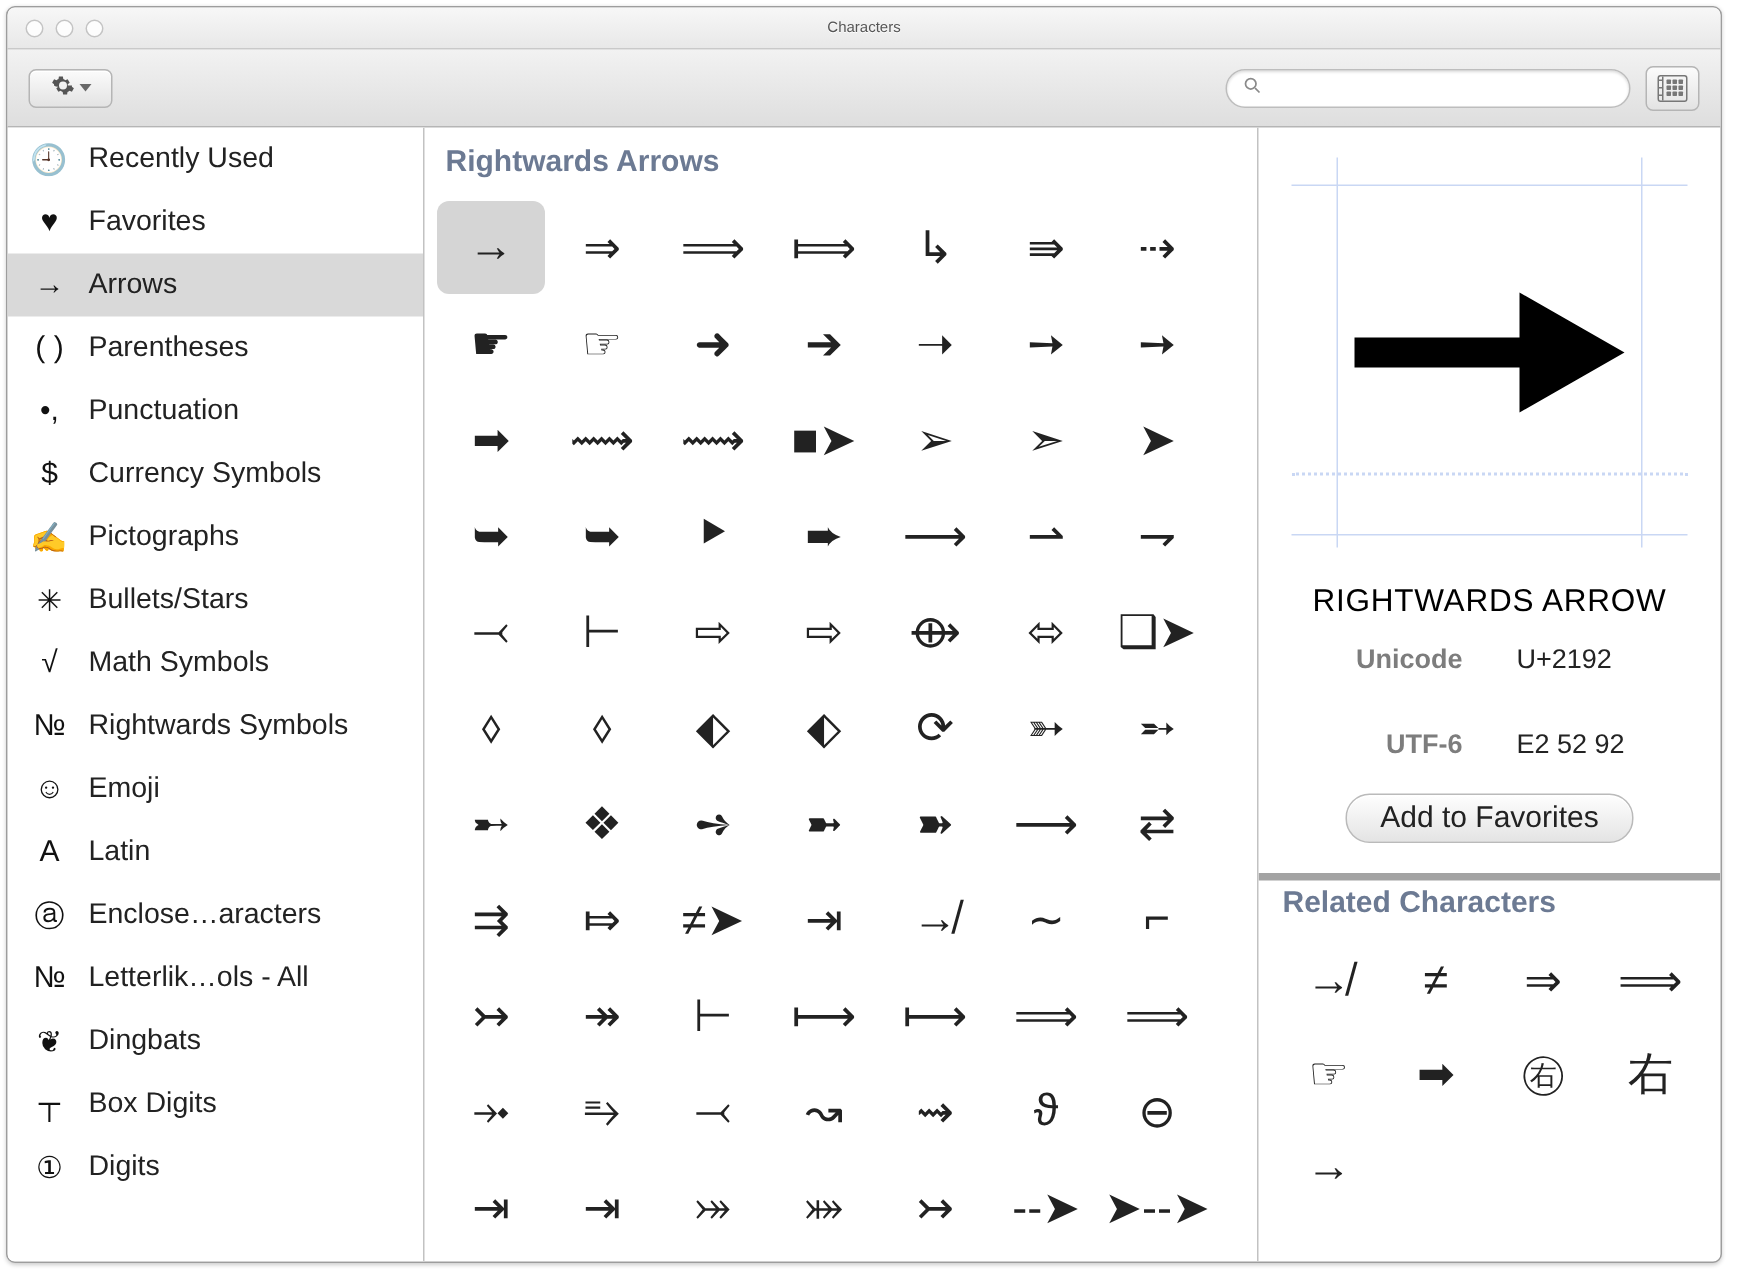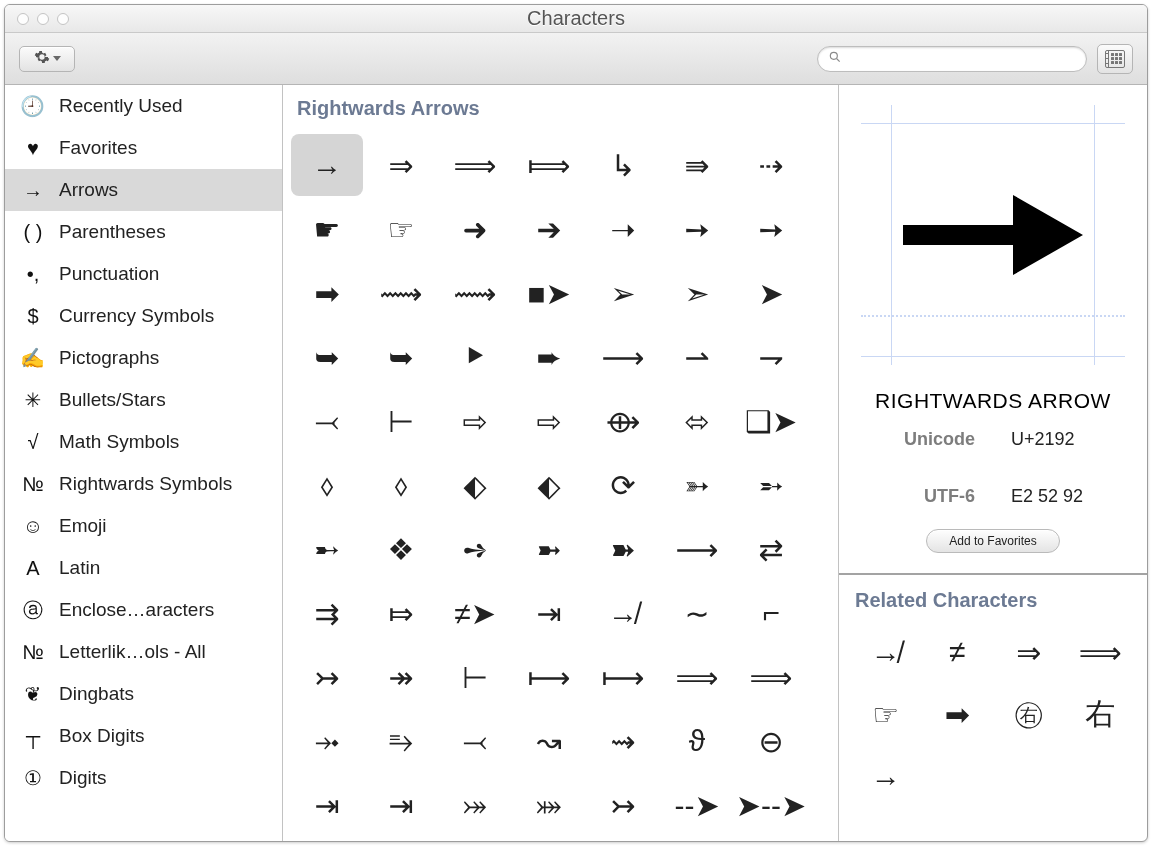--- a/index.html
+++ b/index.html
@@ -4,21 +4,21 @@
 <style>
   * { box-sizing: border-box; }
   html, body { margin: 0; padding: 0; }
   body { font-family: "Lucida Grande", "Helvetica Neue", Arial, sans-serif; font-size: 14px; color: #222; background: #fff; width: 1160px; height: 854px; overflow: hidden; }
 
   .window { width: 1144px; height: 838px; margin: 4px; border: 1px solid #9d9d9d; border-radius: 6px; overflow: hidden; display: flex; flex-direction: column; background: #fff; box-shadow: 0 1px 3px rgba(0,0,0,0.2); }
 
   .titlebar { height: 28px; background: linear-gradient(#f7f7f7, #e8e8e8); border-bottom: 1px solid #c9c9c9; display: flex; align-items: center; position: relative; }
   .traffic-lights { display: flex; gap: 8px; padding-left: 12px; }
   .light { width: 12px; height: 12px; border-radius: 50%; background: #fdfdfd; border: 1px solid #c4c4c4; }
-  .title { position: absolute; left: 0; right: 0; text-align: center; font-size: 20px; color: #555; text-shadow: 0 1px 0 #fff; pointer-events: none; }
+  .title { position: absolute; left: 0; right: 0; text-align: center; font-size: 10px; color: #555; text-shadow: 0 1px 0 #fff; pointer-events: none; }
 
   .toolbar { height: 52px; background: linear-gradient(#f2f2f2, #dedede); border-bottom: 1px solid #b5b5b5; display: flex; align-items: center; padding: 0 14px; gap: 10px; }
   .gear-btn { width: 56px; height: 26px; border: 1px solid #b5b5b5; border-radius: 5px; background: linear-gradient(#fbfbfb, #e3e3e3); display: flex; align-items: center; justify-content: center; gap: 3px; box-shadow: inset 0 1px 0 #fff; }
   .gear-btn svg { width: 16px; height: 16px; }
   .triangle-down { width: 0; height: 0; border-left: 4px solid transparent; border-right: 4px solid transparent; border-top: 5px solid #686868; }
   .spacer { flex: 1; }
   .search { width: 270px; height: 26px; border: 1px solid #bdbdbd; border-radius: 13px; background: #fff; display: flex; align-items: center; padding: 0 10px; box-shadow: inset 0 1px 2px rgba(0,0,0,0.15); }
   .search svg { width: 14px; height: 14px; color: #8a8a8a; margin-right: 6px; }
   .search input { border: none; outline: none; flex: 1; font-size: 13px; background: transparent; }
   .grid-btn { width: 36px; height: 30px; border: 1px solid #b5b5b5; border-radius: 5px; background: linear-gradient(#fbfbfb, #e3e3e3); display: flex; align-items: center; justify-content: center; }
@@ -49,23 +49,23 @@
   .preview-guide-v { width: 1px; top: 0; bottom: 0; }
   .preview-guide-dot { position: absolute; height: 0; left: 0; right: 0; border-top: 2px dotted #c9d7f4; }
   .preview-glyph { position: absolute; left: 0; right: 0; top: 0; bottom: 0; display: flex; align-items: center; justify-content: center; font-size: 170px; color: #000; font-family: Arial, sans-serif; }
 
   .char-name { text-align: center; font-size: 21px; letter-spacing: 0.5px; color: #000000; margin: 24px 8px 16px 8px; }
   .meta { display: grid; grid-template-columns: 1fr 1fr; row-gap: 8px; column-gap: 16px; font-size: 18px; padding: 0 28px; gap: 36px; }
   .meta .k { text-align: right; color: #7d7d7d; font-weight: bold; }
   .meta .v { text-align: left; color: #232323; }
 
   .fav-btn-wrap { text-align: center; margin: 22px 0 20px 0; }
-  .fav-btn { display: inline-block; padding: 4px 22px; font-size: 12px; border: 1px solid #bababa; border-radius: 16px; background: linear-gradient(#fefefe, #e4e4e4); box-shadow: inset 0 1px 0 #fff; }
-
-  .related-hdr { border-top: 2px solid #a3a3a3; padding: 14px 16px 4px 16px; font-size: 20px; font-weight: bold; color: #6c7a93; }
+  .fav-btn { display: inline-block; padding: 4px 22px; font-size: 20px; border: 1px solid #bababa; border-radius: 16px; background: linear-gradient(#fefefe, #e4e4e4); box-shadow: inset 0 1px 0 #fff; }
+
+  .related-hdr { border-top: 5px solid #a3a3a3; padding: 4px 16px 4px 16px; font-size: 20px; font-weight: bold; color: #6c7a93; }
   .related-grid { padding: 6px 12px; display: grid; grid-template-columns: repeat(4, 1fr); grid-auto-rows: 60px; gap: 2px; }
   .related-cell { display: flex; align-items: center; justify-content: center; font-size: 30px; }
 </style>
 </head>
 <body>
 
 <div class="window">
 
   <div class="titlebar">
     <div class="traffic-lights">

